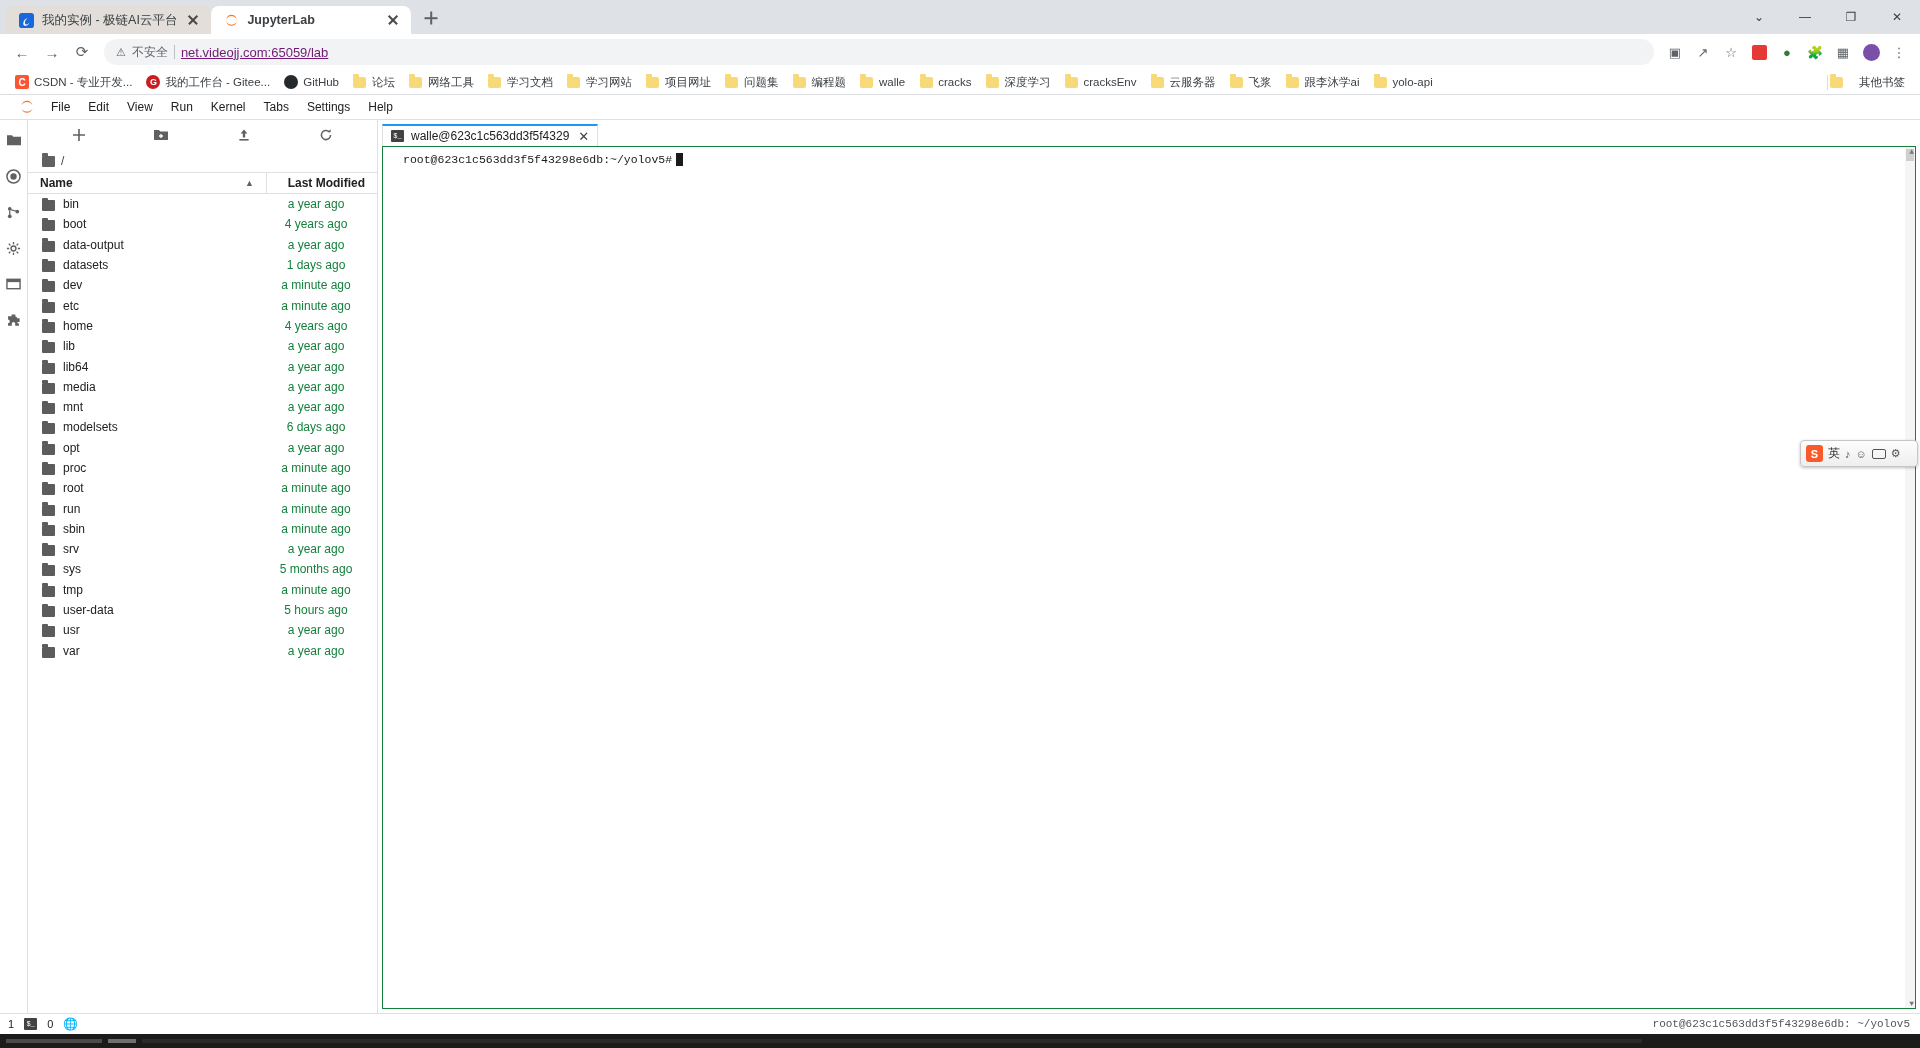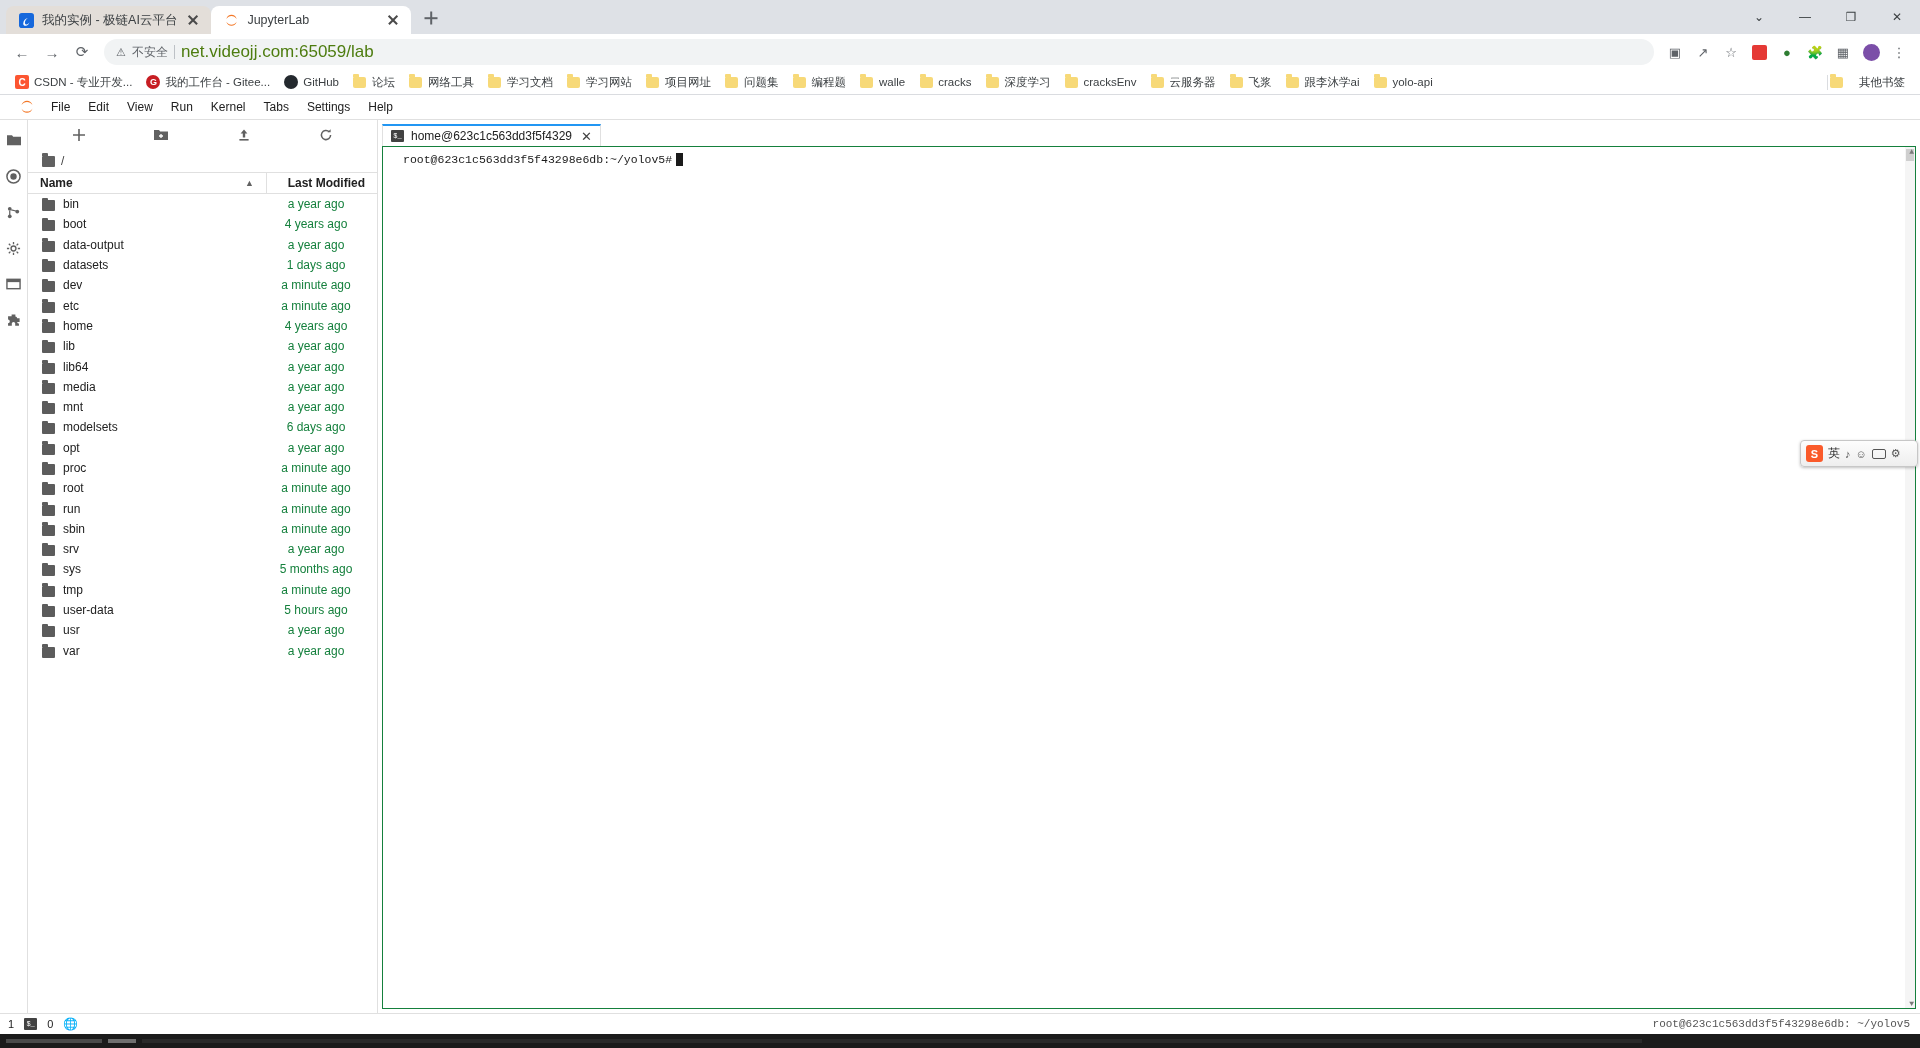--- a/index.html
+++ b/index.html
@@ -16,21 +16,21 @@
     height: 34px; background: #dee1e6; display: flex; align-items: flex-end;
     padding-left: 6px; position: relative;
   }
   .tab {
     height: 28px; display: flex; align-items: center; gap: 8px;
     padding: 0 10px 0 12px; border-radius: 8px 8px 0 0;
     font-size: 12px; color: #3c4043; max-width: 240px; min-width: 200px;
     position: relative;
   }
   .tab.inactive { background: #e3ded9; }
-  .tab.active { background: #ffffff; }
+  .tab.active { background: #ffffff; font-weight: bold; }
   .tab-favicon { width: 16px; height: 16px; flex: 0 0 16px; display:flex; align-items:center; justify-content:center; }
   .tab-title { flex: 1 1 auto; white-space: nowrap; overflow: hidden; text-overflow: ellipsis; font-size: 12.5px; }
   .tab-close { width: 16px; height: 16px; flex: 0 0 16px; position: relative; }
   .tab-close::before, .tab-close::after {
     content:""; position:absolute; left: 2px; top: 7px; width: 12px; height: 1.6px;
     background: #4a4a4a;
   }
   .tab-close::before { transform: rotate(45deg); }
   .tab-close::after { transform: rotate(-45deg); }
   .newtab { width: 28px; height: 28px; margin-left: 6px; margin-bottom: 2px; position: relative; }
@@ -49,21 +49,21 @@
   }
   .navbtn { width: 28px; height: 28px; display:flex; align-items:center; justify-content:center; color:#5f6368; font-size: 15px; }
   .omnibox {
     flex: 1 1 auto; height: 26px; background: #f1f3f4; border-radius: 13px;
     display: flex; align-items: center; padding: 0 12px; margin: 0 6px; gap: 6px;
     font-size: 12.5px; color: #202124;
   }
   .warn-ico { font-size: 11px; color:#5f6368; }
   .notsecure { font-size: 12px; color:#5f6368; }
   .omnidiv { width:1px; height:14px; background:#bdc1c6; }
-  .url { font-size: 17px; color: #4d7c0f; }
+  .url { font-size: 13px; color: #701a75; text-decoration: underline; }
   .tb-icons { display:flex; align-items:center; gap: 2px; }
   .tb-ico { width: 26px; height: 26px; display:flex; align-items:center; justify-content:center; font-size: 13px; color:#5f6368; }
   .ext-green { color:#2e7d32; }
   .ext-red { width:15px;height:15px;background:#e53935;border-radius:2px;display:inline-block; }
   .avatar-circ { width:17px;height:17px;border-radius:50%;background:#7b4ea8; display:inline-block; }
 
   
   .bookmarks {
     height: 25px; background:#fff; display:flex; align-items:center;
     padding: 0 8px; gap: 0px; font-size: 11.5px; color:#3c4043;
@@ -612,21 +612,21 @@
               </div>
               <div class="f-mod">a year ago</div>
             </div>
           </div>
       </div>
 
       <div class="main">
         <div class="dock-tabbar">
           <div class="dock-tab">
             <span class="term-ico">$_</span>
-            <span>home@623c1c563dd3f5f4329</span>
+            <span>walle@623c1c563dd3f5f4329</span>
             <span class="dock-close">✕</span>
           </div>
         </div>
         <div class="terminal">
           <div class="term-line">
             <span>root@623c1c563dd3f5f43298e6db:~/yolov5#</span>
             <span class="cursor"></span>
           </div>
           <div class="term-scroll">
             <span class="scroll-up">▲</span>

